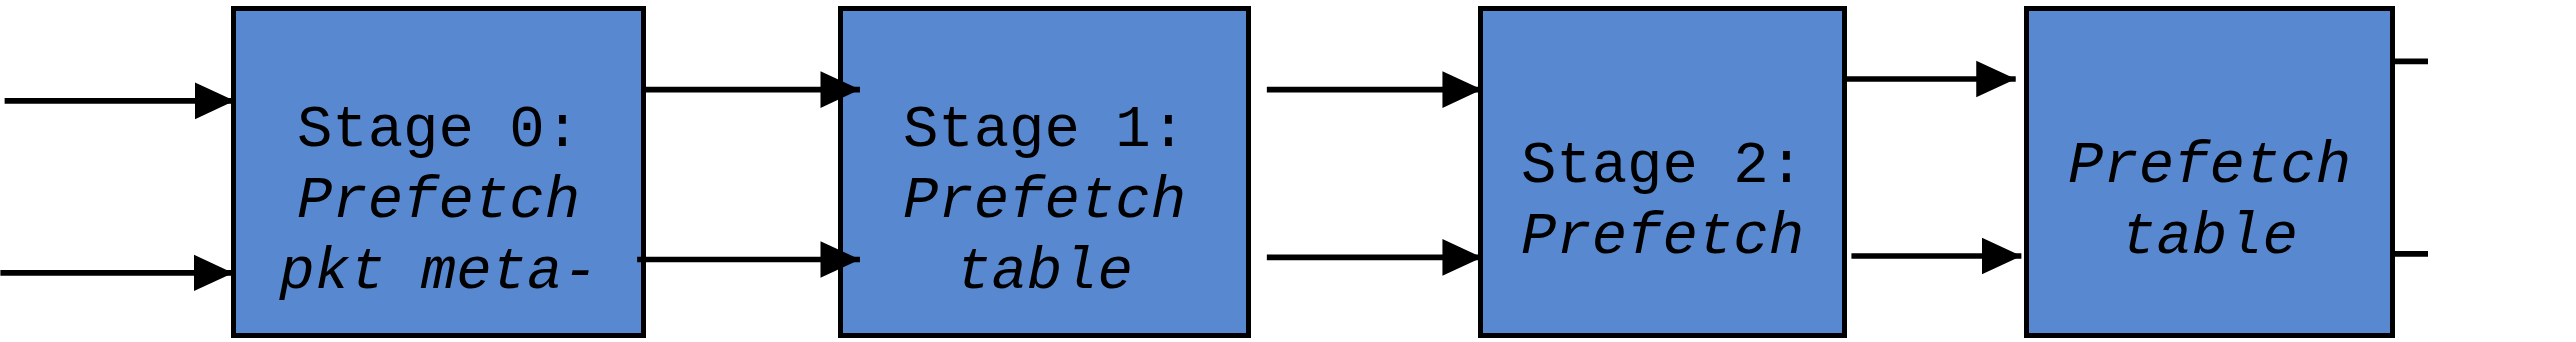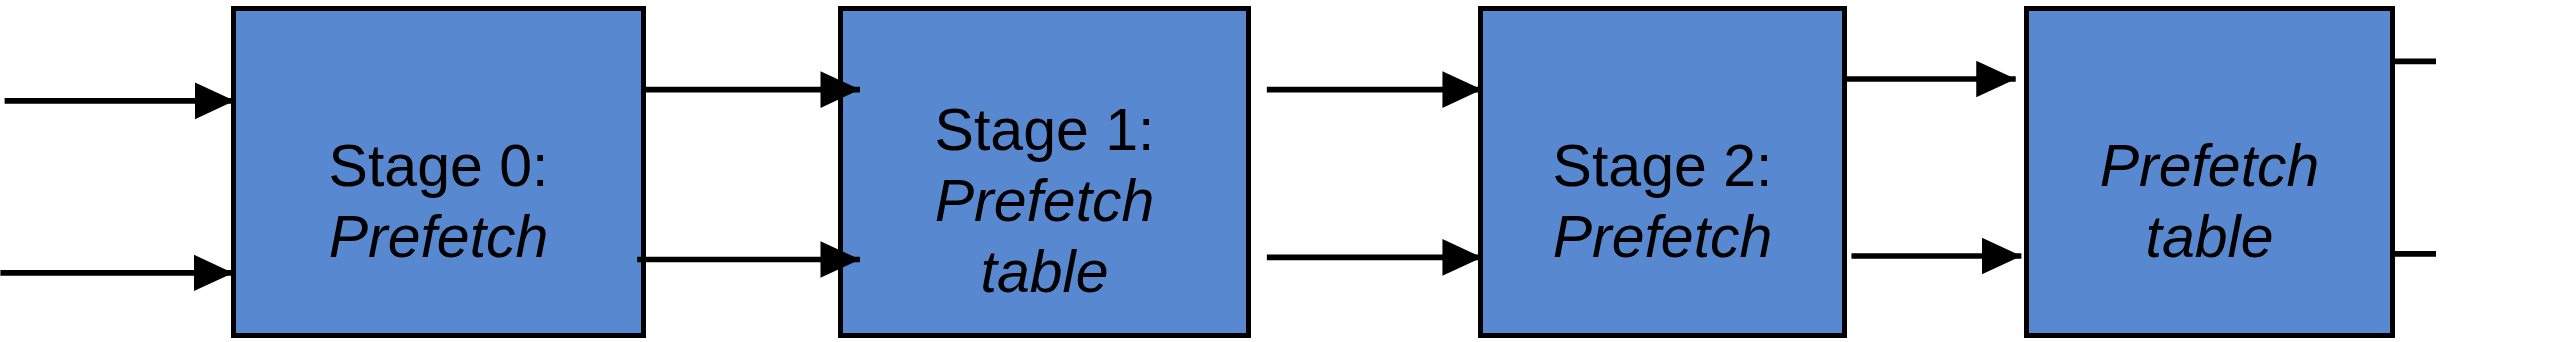--- a/index.html
+++ b/index.html
@@ -2,22 +2,21 @@
 <html style="font-size:11.3px"><head>
 <meta charset="utf-8">
 <style>
   html, body { margin: 0; padding: 0; background: #ffffff; }
   .canvas {
     position: relative;
     width: 2428px;
     height: 342px;
     background: #ffffff;
     overflow: hidden;
-    font-family: Liberation Sans, sans-serif;
-    padding-left: 8px;
+    font-family: Liberation Mono, monospace;
   }
   .stage-box {
     position: absolute;
     top: 5.6px;
     height: 332px;
     box-sizing: border-box;
     background: #5889d0;
     border: 5px solid #000000;
     display: flex;
     align-items: center;
@@ -49,20 +48,21 @@
 </style>
 </head>
 <body>
 
 <div class="canvas">
 
   <div class="stage-box s0">
     <div class="stage-text">
       <div class="stage-title">Stage 0:</div>
       <div class="stage-sub">Prefetch</div>
+      <div class="stage-sub">pkt meta-</div>
     </div>
   </div>
 
   <div class="stage-box s1">
     <div class="stage-text">
       <div class="stage-title">Stage 1:</div>
       <div class="stage-sub">Prefetch</div>
       <div class="stage-sub">table</div>
     </div>
   </div>

